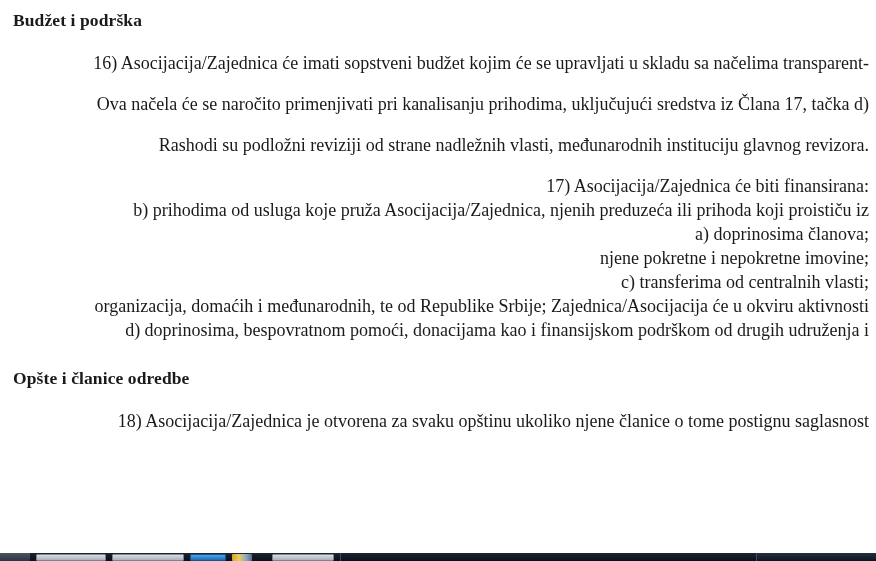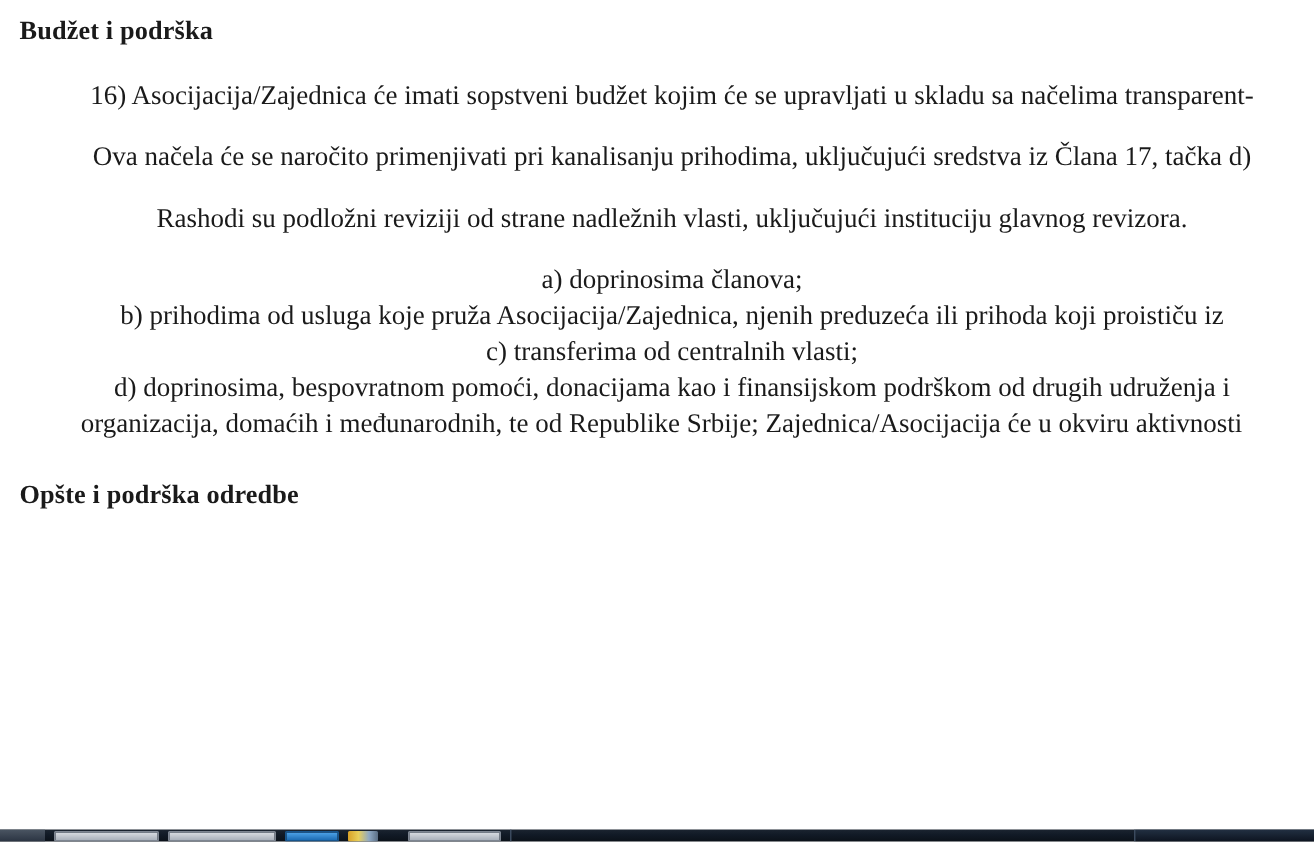--- a/index.html
+++ b/index.html
@@ -41,21 +41,21 @@
     margin: 0;
     padding: 0;
     text-indent: 0;
   }
 
   .para {
     font-size: 18px;
     line-height: 1.335;
     margin: 0;
     padding: 0;
-    text-align: center;
+    text-align: right;
     white-space: normal;
     text-indent: 0;
   }
 
   .para .ln {
     display: block;
     white-space: pre;
   }
 
   
@@ -145,39 +145,44 @@
 
     <div class="gap-md"></div>
 
     <div class="para">
       <span class="ln ind">Ova načela će se naročito primenjivati pri kanalisanju prihodima, uključujući sredstva iz Člana 17, tačka d)</span>
     </div>
 
     <div class="gap-md"></div>
 
     <div class="para">
-      <span class="ln ind">Rashodi su podložni reviziji od strane nadležnih vlasti, uključujući instituciju glavnog revizora.</span>
+      <span class="ln ind">Rashodi su podložni reviziji od strane nadležnih vlasti, međunarodnih instituciju glavnog revizora.</span>
     </div>
 
     <div class="gap-md"></div>
 
     <div class="para">
+      <span class="ln ind">17) Asocijacija/Zajednica će biti finansirana:</span>
+      <span class="ln ind">b) prihodima od usluga koje pruža Asocijacija/Zajednica, njenih preduzeća ili prihoda koji proističu iz</span>
       <span class="ln ind">a) doprinosima članova;</span>
-      <span class="ln ind">b) prihodima od usluga koje pruža Asocijacija/Zajednica, njenih preduzeća ili prihoda koji proističu iz</span>
+      <span class="ln">njene pokretne i nepokretne imovine;</span>
       <span class="ln ind">c) transferima od centralnih vlasti;</span>
+      <span class="ln">organizacija, domaćih i međunarodnih, te od Republike Srbije; Zajednica/Asocijacija će u okviru aktivnosti</span>
       <span class="ln ind">d) doprinosima, bespovratnom pomoći, donacijama kao i finansijskom podrškom od drugih udruženja i</span>
-      <span class="ln">organizacija, domaćih i međunarodnih, te od Republike Srbije; Zajednica/Asocijacija će u okviru aktivnosti</span>
     </div>
 
     <div class="gap-xl"></div>
 
-    <div class="heading">Opšte i podrška odredbe</div>
+    <div class="heading">Opšte i članice odredbe</div>
 
     <div class="gap-lg"></div>
 
+    <div class="para">
+      <span class="ln ind">18) Asocijacija/Zajednica je otvorena za svaku opštinu ukoliko njene članice o tome postignu saglasnost</span>
+    </div>
 
     <div class="gap-md"></div>
 
 
   </div>
 </div>
 
 <div id="taskbar">
   <div class="tb-start"></div>
   <div class="tb-btn b1"></div>

